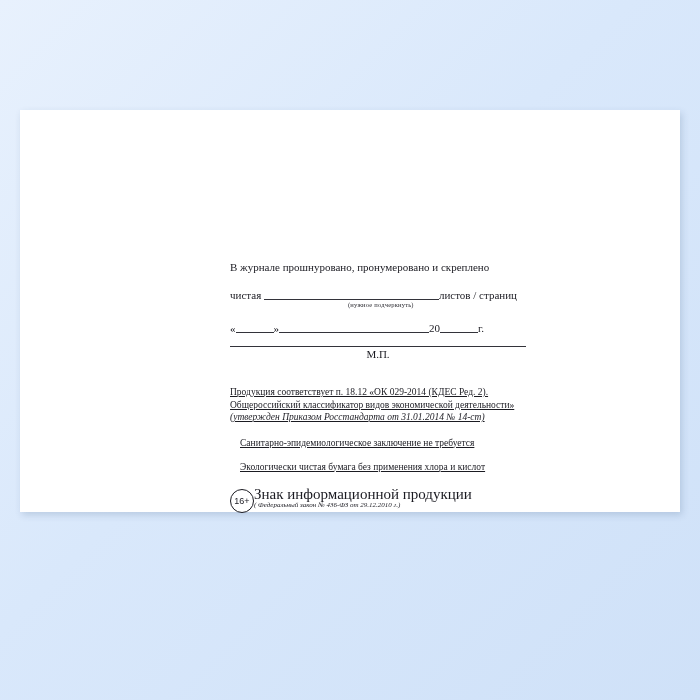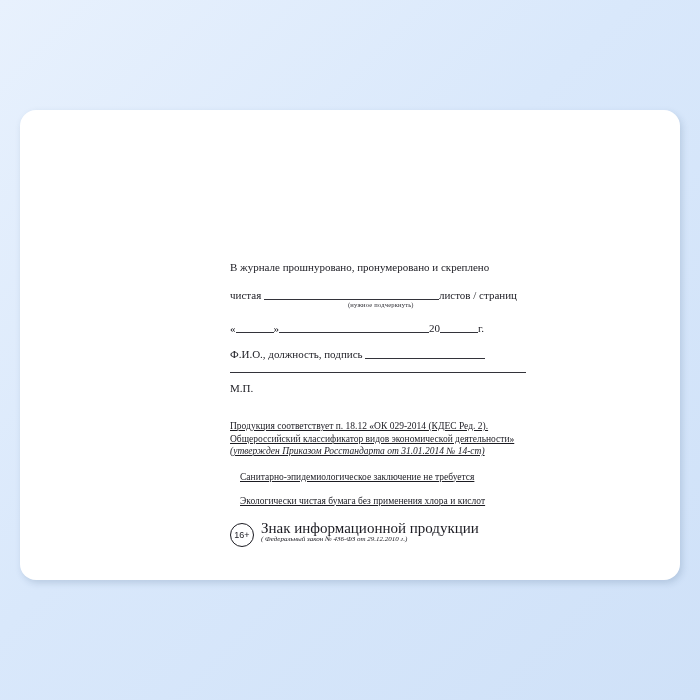--- a/index.html
+++ b/index.html
@@ -18,24 +18,23 @@
     width: 700px;
     height: 700px;
     background: linear-gradient(135deg, #e8f1fd 0%, #d9e8fb 45%, #cfe1f8 100%);
   }
   
   #sheet {
     position: absolute;
     left: 20px;
     top: 110px;
     width: 660px;
-    height: 470px;
+    height: 402px;
     background: #ffffff;
     box-shadow: 2px 3px 7px rgba(40, 70, 110, 0.18);
-    border-radius: 16px;
   }
   
   .block {
     position: absolute;
     left: 210px;
     top: 150px;
     width: 420px;
     color: #1b1b22;
   }
   .line {
@@ -66,22 +65,22 @@
     color: #2a2a30;
     letter-spacing: .2px;
   }
   .ruleline {
     margin-top: 11px;
     border-bottom: 1px solid #33333a;
     width: 296px;
     height: 1px;
   }
   .mp {
-    margin-top: 9px;
-    text-align: left;
+    margin-top: 1px;
+    text-align: center;
     width: 296px;
     font-size: 11px;
   }
   .legal {
     margin-top: 26px;
     text-decoration: underline;
   }
   .legal .lg {
     font-size: 9.5px;
     line-height: 12.5px;
@@ -93,21 +92,20 @@
   .statement {
     margin-top: 14px;
     font-size: 9.5px;
     white-space: nowrap;
     padding-left: 10px;
   }
   .badge-row {
     margin-top: 16px;
     display: flex;
     align-items: flex-start;
-    gap: 7px;
   }
   .badge {
     width: 22px;
     height: 22px;
     border: 1.2px solid #1b1b22;
     border-radius: 50%;
     display: flex;
     align-items: center;
     justify-content: center;
     font-size: 9px;
@@ -140,24 +138,20 @@
       <div class="row">
         <span>чистая</span>
         <span class="fill w-xlong"></span><span>листов / страниц</span>
         <span class="hint">(нужное подчеркнуть)</span>
       </div>
 
       <div class="row">
         <span>«</span><span class="fill w-short"></span><span>»</span><span class="fill w-long"></span><span>20</span><span class="fill w-short"></span><span>г.</span>
       </div>
 
-      <div class="row">
-        <span>Ф.И.О., должность, подпись</span>
-        <span class="fill w-mid"></span>
-      </div>
 
       <div class="ruleline"></div>
 
       <div class="mp">М.П.</div>
 
       <div class="legal">
         <div class="lg">Продукция соответствует п. 18.12 «ОК 029-2014 (КДЕС Ред. 2).</div>
         <div class="lg">Общероссийский классификатор видов экономической деятельности»</div>
         <div class="lg it">(утвержден Приказом Росстандарта от 31.01.2014 № 14-ст)</div>
 

